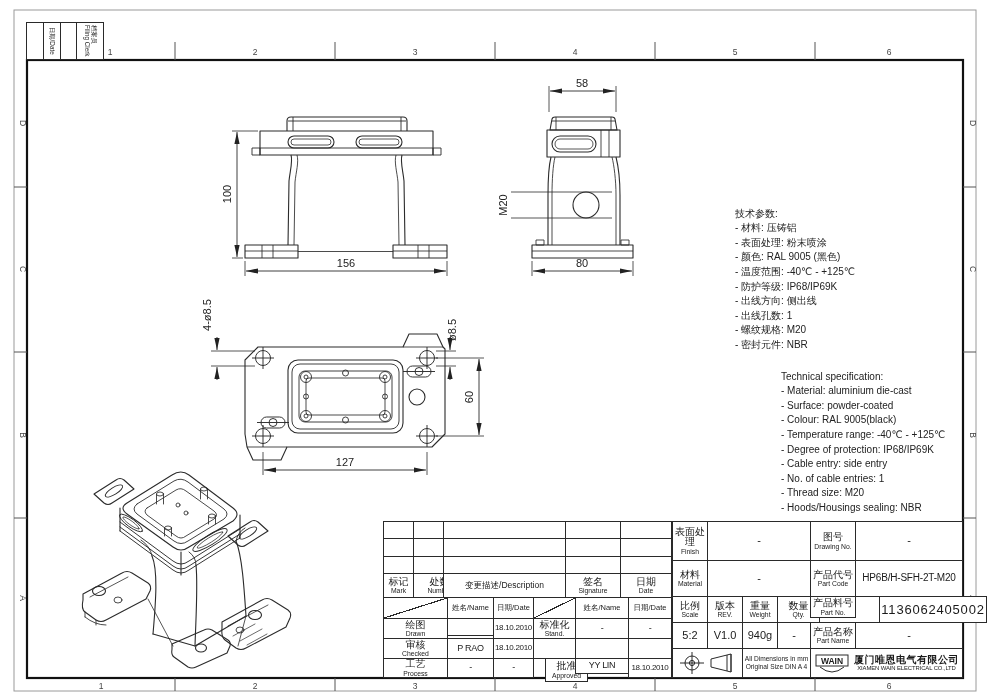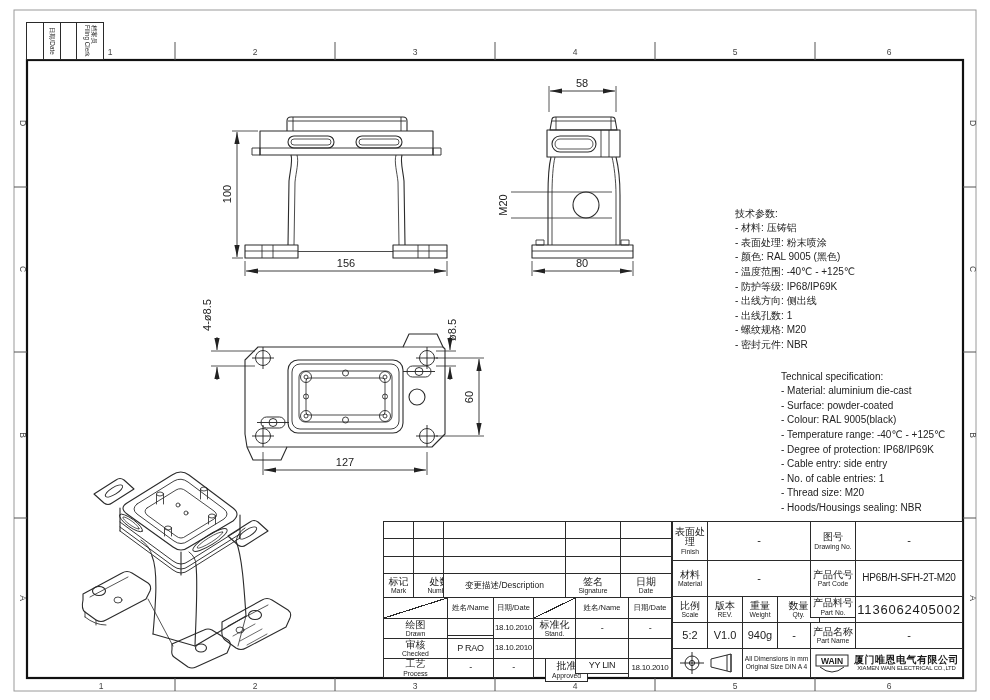--- a/index.html
+++ b/index.html
@@ -479,21 +479,21 @@
     <span class="en">Weight</span>
   </div>
   <div class="c" style="left:394px;top:75px;width:43px;height:27px">
     <span class="zh">数量</span>
     <span class="en">Qty.</span>
   </div>
   <div class="c" style="left:427px;top:75px;width:46px;height:22px">
     <span class="zh">产品料号</span>
     <span class="en">Part No.</span>
   </div>
-  <div class="c" style="left:472px;top:75px;width:108px;height:27px">
+  <div class="c" style="left:496px;top:75px;width:108px;height:27px">
     <span class="partno">1136062405002</span>
   </div>
 
   <div class="c" style="left:289px;top:101px;width:36px;height:27px">
     <span class="val-lg">5:2</span>
   </div>
   <div class="c" style="left:324px;top:101px;width:36px;height:27px">
     <span class="val-lg">V1.0</span>
   </div>
   <div class="c" style="left:359px;top:101px;width:36px;height:27px">

